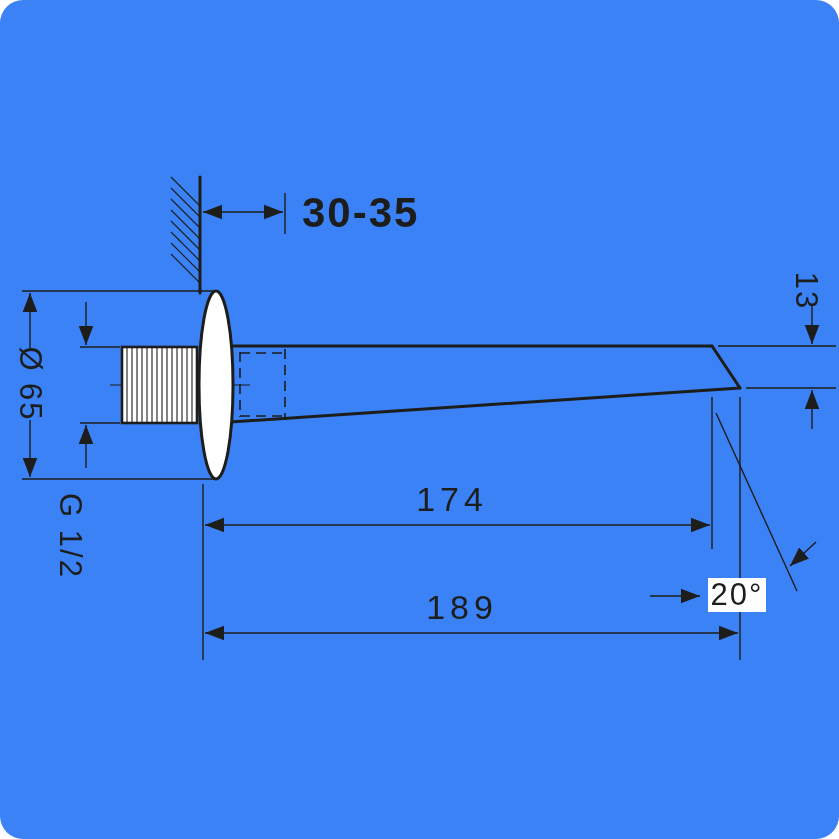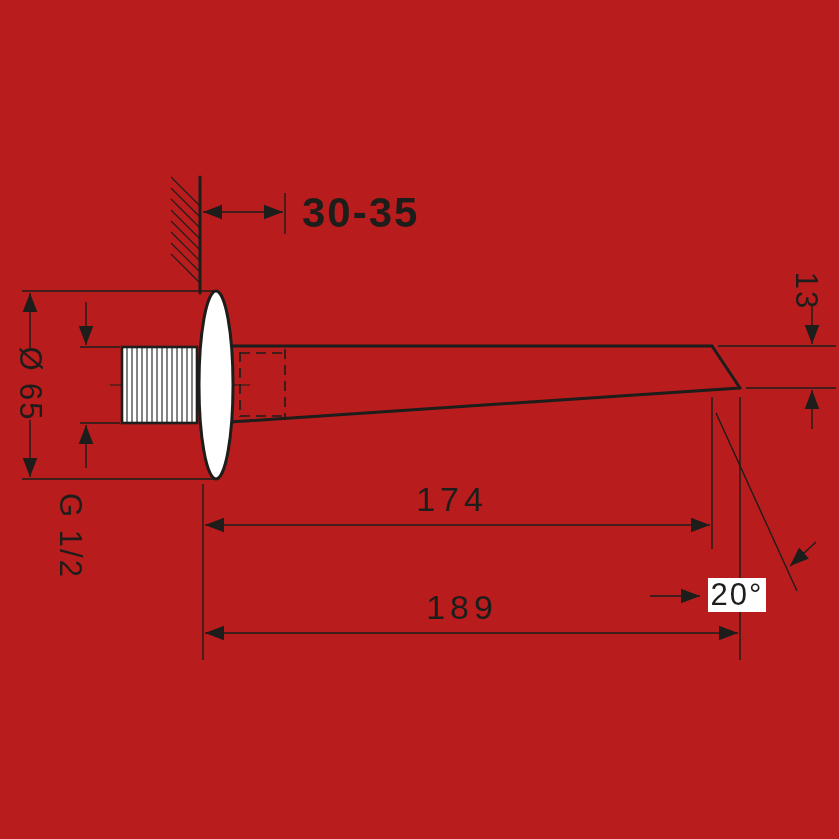--- a/index.html
+++ b/index.html
@@ -1,16 +1,16 @@
 <!DOCTYPE html>
 <html><head>
 <meta charset="utf-8">
 <style>
   html,body{margin:0;padding:0;background:#ffffff;}
-  .stage{width:839px;height:839px;background:#b91c1c;position:relative;overflow:hidden;}
+  .stage{width:839px;height:839px;background:#3b82f6;position:relative;overflow:hidden;border-radius:23px;}
   svg{display:block;}
   .part{stroke:#1d1d1b;stroke-width:3;fill:none;stroke-linecap:round;}
   .partfill{stroke:#1d1d1b;stroke-width:3;fill:#ffffff;}
   .partrect{stroke:#1d1d1b;stroke-width:2.6;fill:#ffffff;}
   .thin{stroke:#1d1d1b;stroke-width:1.1;fill:none;}
   .dim{stroke:#1d1d1b;stroke-width:1.4;fill:none;}
   .dashed{stroke:#1d1d1b;stroke-width:1.6;fill:none;stroke-dasharray:10 6;}
   .dimtext{font-family:"Liberation Sans",sans-serif;font-weight:400;font-size:31px;fill:#1d1d1b;letter-spacing:2px;}
   .dimtext-lg{font-family:"Liberation Sans",sans-serif;font-weight:400;font-size:34px;fill:#1d1d1b;letter-spacing:5px;}
   .dimtext-bold{font-family:"Liberation Sans",sans-serif;font-weight:700;font-size:42px;fill:#1d1d1b;letter-spacing:2px;}

